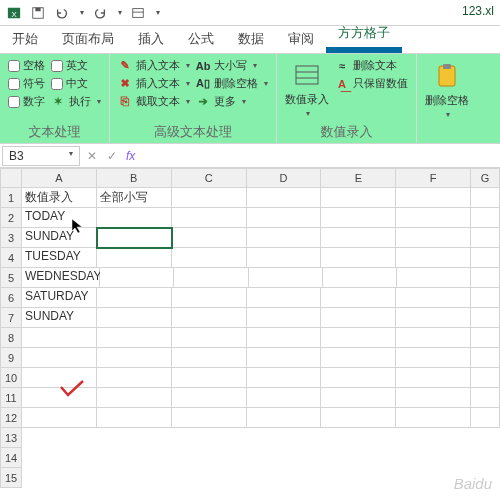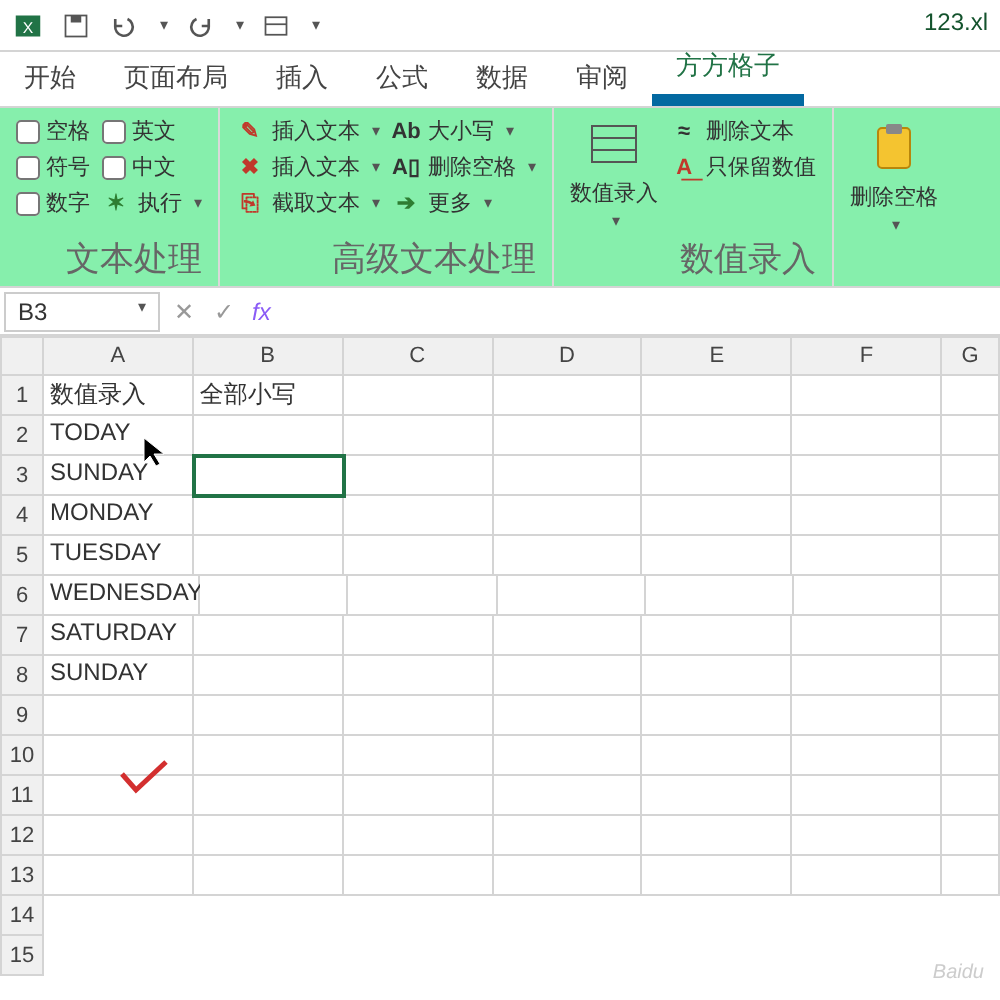--- a/index.html
+++ b/index.html
@@ -8,21 +8,21 @@
 .qat-icon { width: 16px; height: 16px; display: flex; align-items: center; justify-content: center; color: #217346; }
 .qat svg { width: 14px; height: 14px; }
 .title-right { position: absolute; right: 6px; top: 4px; font-size: 12px; color: #14532d; }
 .tabs { display: flex; align-items: flex-end; height: 28px; background: #fff; border-bottom: 1px solid #d4d4d4; }
 .tab { padding: 5px 12px; font-size: 13px; color: #444; cursor: pointer; }
 .tab.file { background: #217346; color: #fff; }
 .tab.active { color: #217346; border-bottom: 6px solid #0369a1; }
 .ribbon { display: flex; height: 90px; background: #86efac; border-bottom: 1px solid #d4d4d4; }
 .group { border-right: 1px solid #d9d9d9; padding: 4px 8px 2px 8px; display: flex; flex-direction: column; justify-content: space-between; }
 .group-body { display: flex; gap: 6px; flex: 1; }
-.group-label { text-align: right; font-size: 17px; color: #666; margin-top: 2px; }
+.group-label { text-align: center; font-size: 13px; color: #666; margin-top: 2px; }
 .col { display: flex; flex-direction: column; gap: 3px; }
 .chk { display: flex; align-items: center; gap: 3px; font-size: 11px; }
 .chk input { width: 12px; height: 12px; }
 .ritem { display: flex; align-items: center; gap: 4px; font-size: 11px; white-space: nowrap; }
 .ritem .ic { width: 14px; height: 14px; display: inline-flex; align-items: center; justify-content: center; font-size: 11px; font-weight: bold; }
 .big-btn { display: flex; flex-direction: column; align-items: center; justify-content: center; width: 44px; font-size: 11px; text-align: center; gap: 2px; }
 .big-ic { width: 28px; height: 28px; }
 .dd { font-size: 8px; color: #555; margin-left: 2px; }
 .name-fx { display: flex; align-items: center; height: 24px; border-bottom: 1px solid #d4d4d4; }
 .name-box { width: 78px; border: 1px solid #ccc; margin: 2px; padding: 2px 6px; font-size: 12px; background: #fff; display: flex; justify-content: space-between; align-items: flex-start; }
@@ -42,21 +42,21 @@
 .cell.sel { outline: 2px solid #217346; outline-offset: -1px; position: relative; z-index: 2; }
 .col-A { width: 78px; }
 .col-B { width: 78px; }
 .col-C { width: 78px; }
 .col-D { width: 78px; }
 .col-E { width: 78px; }
 .col-F { width: 78px; }
 .col-G { width: 30px; }
 .cursor-arrow { position: absolute; left: 70px; top: 217px; z-index: 10; }
 .red-check { position: absolute; left: 58px; top: 379px; z-index: 10; }
-.watermark { position: absolute; right: 8px; bottom: 8px; font-size: 10px; color: #ccc; font-style: italic; }
+.watermark { position: absolute; right: 8px; bottom: 8px; font-size: 15px; color: #ccc; font-style: italic; }
 </style>
 </head>
 <body>
 
 <div class="qat">
   <span class="qat-icon">
       <svg viewBox="0 0 16 16">
         <rect x="1" y="2" width="14" height="12" fill="#217346"></rect>
         <text x="8" y="12" text-anchor="middle" fill="#fff" font-size="9">X</text>
       </svg>
@@ -279,29 +279,20 @@
         <div class="row">
           <div class="cell col-A">SUNDAY</div>
           <div class="cell col-B sel"></div>
           <div class="cell col-C"></div>
           <div class="cell col-D"></div>
           <div class="cell col-E"></div>
           <div class="cell col-F"></div>
           <div class="cell col-G"></div>
         </div>
         <div class="row">
-          <div class="cell col-A">MONDAY</div>
-          <div class="cell col-B"></div>
-          <div class="cell col-C"></div>
-          <div class="cell col-D"></div>
-          <div class="cell col-E"></div>
-          <div class="cell col-F"></div>
-          <div class="cell col-G"></div>
-        </div>
-        <div class="row">
           <div class="cell col-A">TUESDAY</div>
           <div class="cell col-B"></div>
           <div class="cell col-C"></div>
           <div class="cell col-D"></div>
           <div class="cell col-E"></div>
           <div class="cell col-F"></div>
           <div class="cell col-G"></div>
         </div>
         <div class="row">
           <div class="cell col-A">WEDNESDAY</div>

